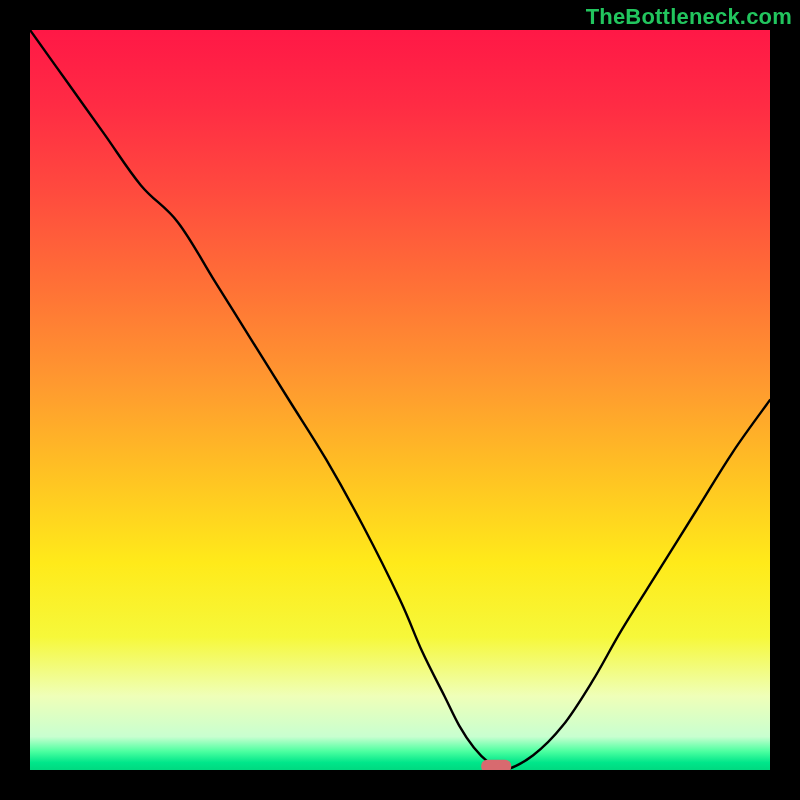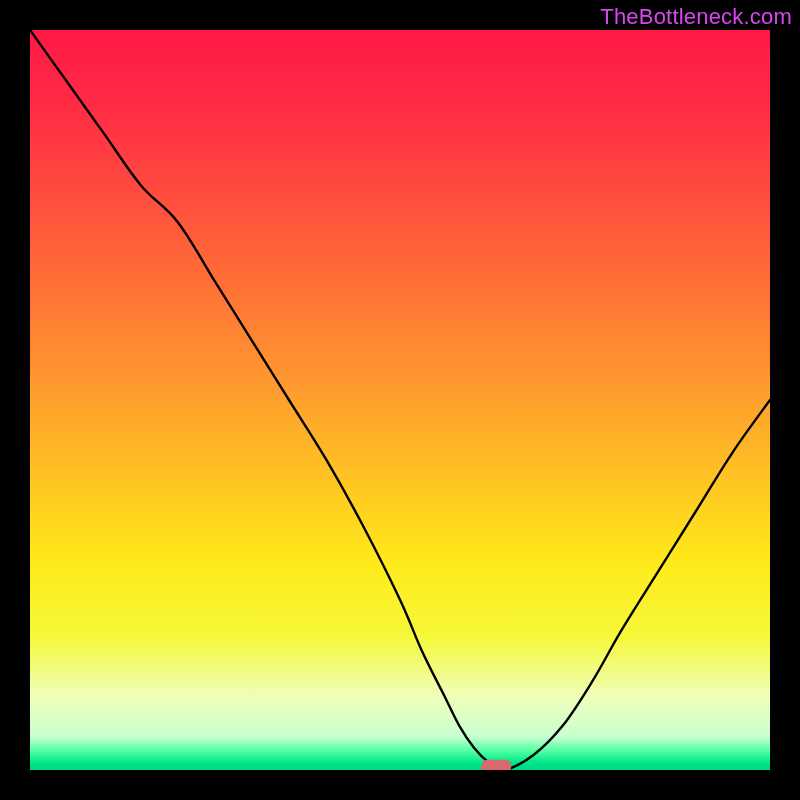--- a/index.html
+++ b/index.html
@@ -16,23 +16,23 @@
     left: 0;
     top: 0;
     width: 800px;
     height: 800px;
     background: #000;
   }
   .attribution {
     position: absolute;
     top: 4px;
     right: 8px;
-    color: #d946ef;
+    color: #22c55e;
     font-size: 22px;
-    font-weight: 400;
+    font-weight: 700;
     letter-spacing: 0.2px;
     z-index: 10;
   }
   .plot {
     position: absolute;
     left: 30px;
     top: 30px;
     width: 740px;
     height: 740px;
     overflow: hidden;

